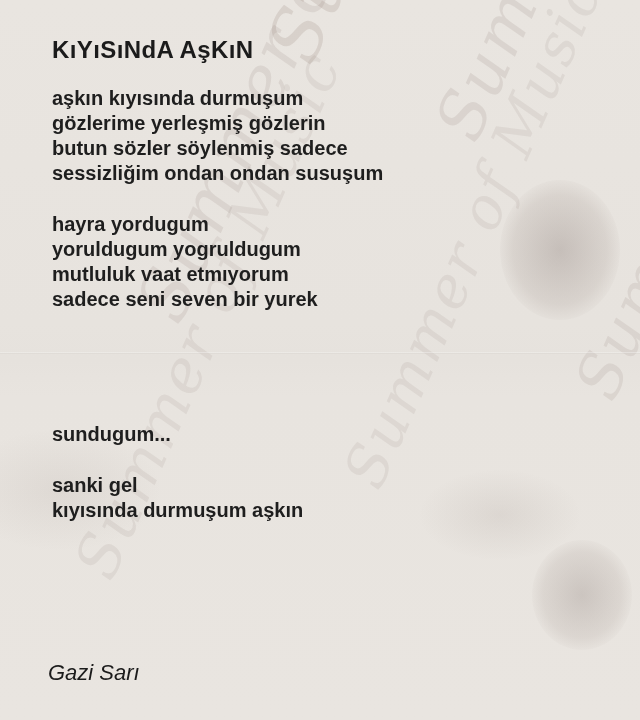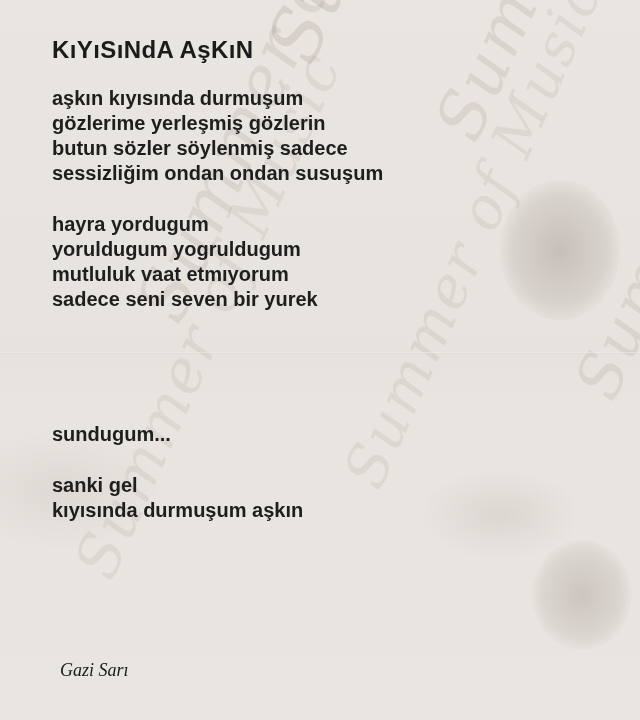--- a/index.html
+++ b/index.html
@@ -146,26 +146,26 @@
     line-height: 25px;
     color: #1e1e1e;
     font-weight: bold;
     white-space: pre;
   }
   .spacer-block {
     height: 84px;
   }
   .signature {
     position: absolute;
-    left: 60px;
+    left: 48px;
     top: 660px;
     z-index: 3;
-    font-family: Liberation Serif, serif;
+    font-family: Liberation Sans, sans-serif;
     font-style: italic;
-    font-size: 18px;
+    font-size: 22px;
     color: #1b1b1b;
   }
 </style>
 </head>
 <body>
 
 <div class="page">
 
   <div class="watermark-layer">
     <div class="wm a">Summer of Music</div>

